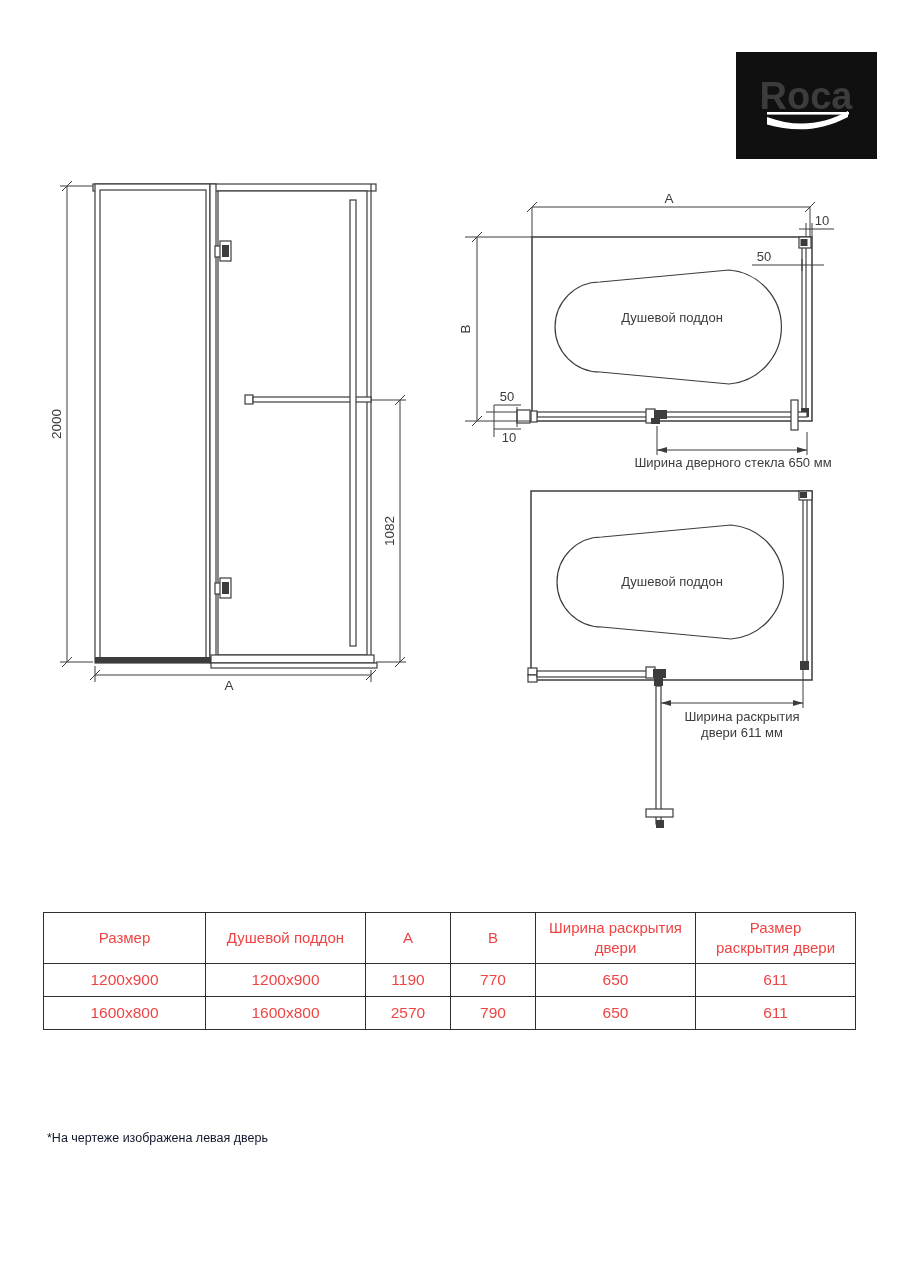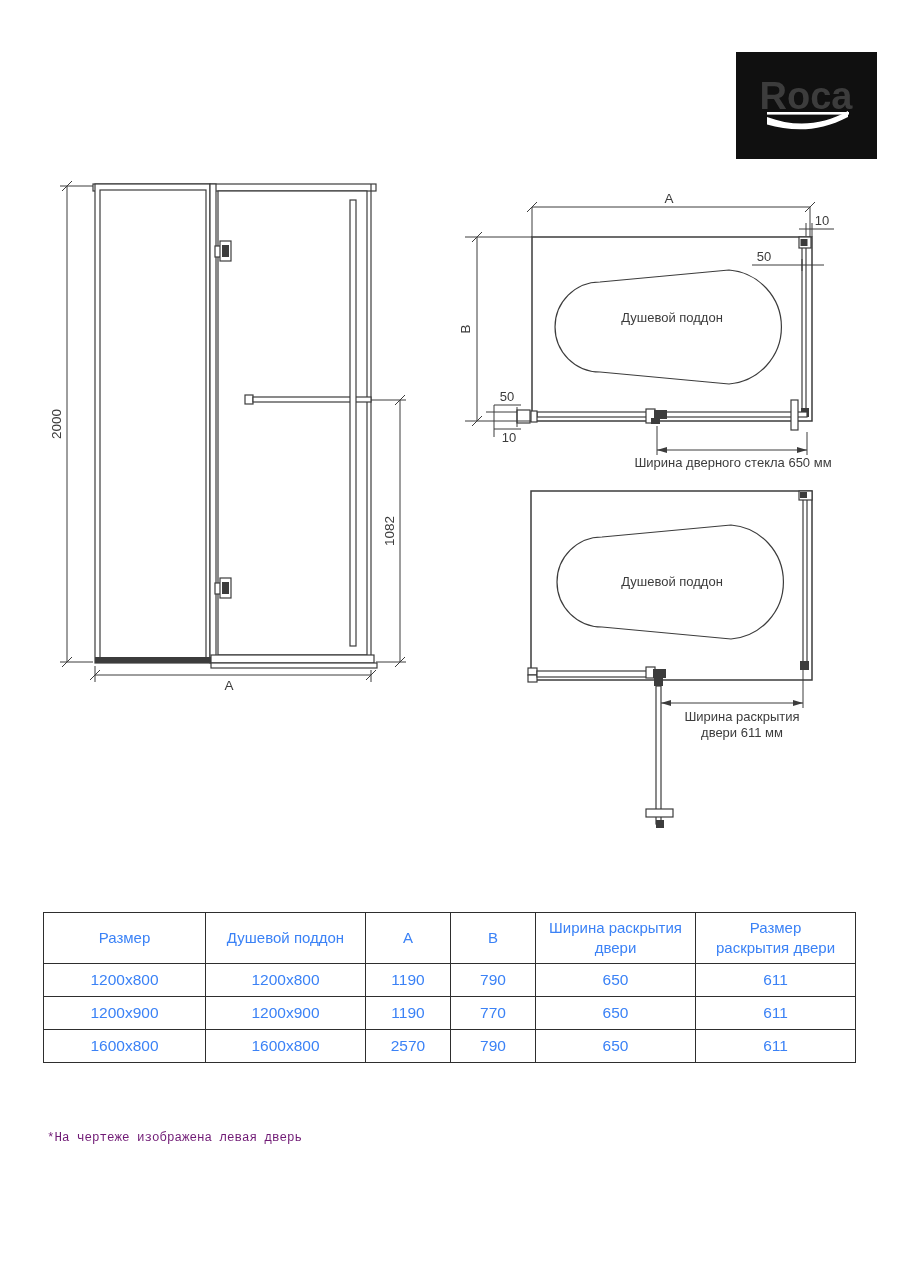--- a/index.html
+++ b/index.html
@@ -10,27 +10,27 @@
   svg .st{stroke:#3c3c3c;stroke-width:1.2;fill:none;}
   svg .w{stroke:#3c3c3c;stroke-width:1.2;fill:#ffffff;}
   svg .dk{fill:#3c3c3c;stroke:none;}
   svg .dim{stroke:#3c3c3c;stroke-width:1;fill:none;}
   svg text{stroke:none;fill:#3c3c3c;font-family:"Liberation Sans",sans-serif;}
   svg .t13{font-size:13px;}
   svg .t14{font-size:13.5px;}
   
   .logo-box{background:#101010;}
   
-  table.dims{border-collapse:collapse;table-layout:fixed;width:812px;color:#3b82f6;}
+  table.dims{border-collapse:collapse;table-layout:fixed;width:812px;color:#ef4444;}
   table.dims td,table.dims th{border:1.5px solid #2e2e2e;text-align:center;vertical-align:middle;
        font-weight:normal;padding:0;}
   table.dims th{height:50px;font-size:15px;}
   table.dims td{height:32px;font-size:15.5px;}
   .hcell{display:flex;flex-direction:column;justify-content:center;align-items:center;line-height:1.35;}
-  .footnote{font-size:12.5px;color:#701a75;font-family:Liberation Mono, monospace;}
+  .footnote{font-size:12.5px;color:#0f172a;}
 </style>
 </head>
 <body>
 
 <div class="abs logo-box" style="left:736px;top:28px;width:141px;height:107px;margin-top:24px;">
   <svg width="141" height="107" viewBox="0 0 141 107">
     <rect x="0" y="0" width="141" height="107" fill="#101010"></rect>
     <text x="70" y="57" text-anchor="middle" font-size="38" font-weight="bold" fill="#ffffff">Roca</text>
     <rect x="31" y="60" width="82" height="2.6" fill="#ffffff"></rect>
     <path d="M31 65 C58 75 85 74 112 59 L112 65 C82 81 55 79 31 72.5 Z" fill="#ffffff"></path>
@@ -245,28 +245,20 @@
             <div>Ширина раскрытия</div>
             <div>двери</div>
           </div>
         </th>
     <th>
           <div class="hcell">
             <div>Размер</div>
             <div>раскрытия двери</div>
           </div>
         </th>
-  </tr>
-  <tr>
-    <td>1200x800</td>
-    <td>1200x800</td>
-    <td>1190</td>
-    <td>790</td>
-    <td>650</td>
-    <td>611</td>
   </tr>
   <tr>
     <td>1200x900</td>
     <td>1200x900</td>
     <td>1190</td>
     <td>770</td>
     <td>650</td>
     <td>611</td>
   </tr>
   <tr>

